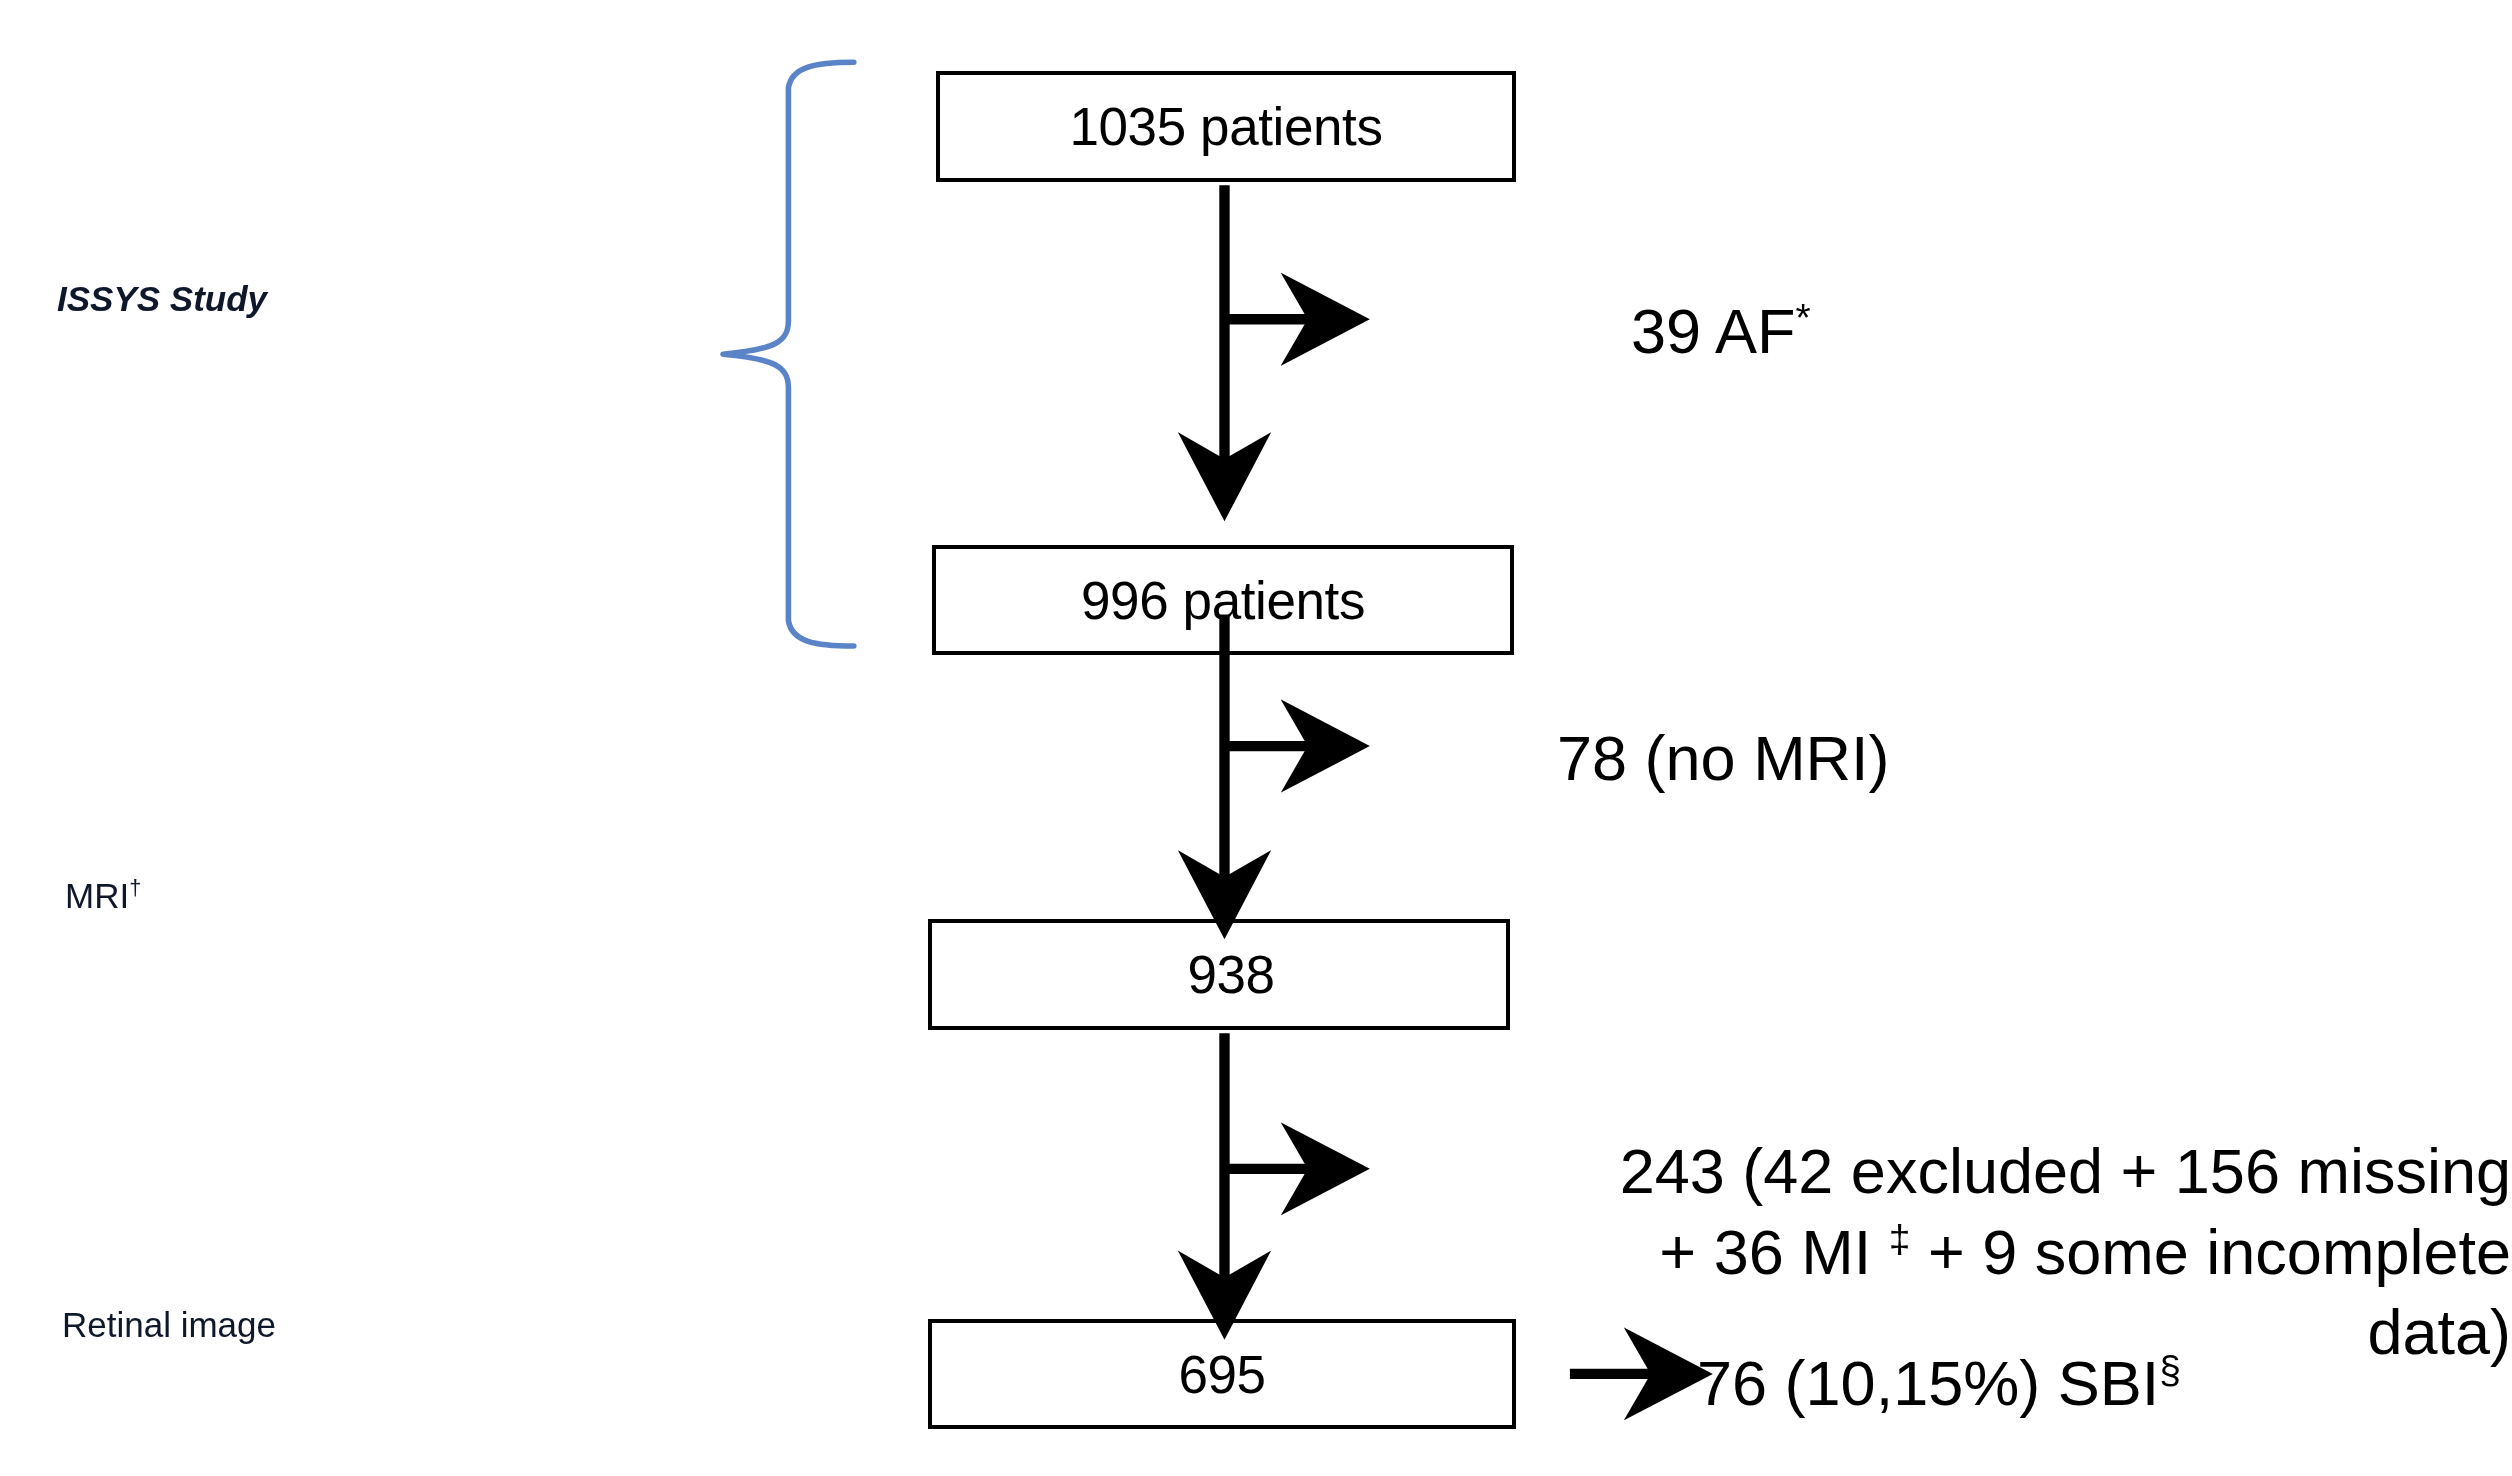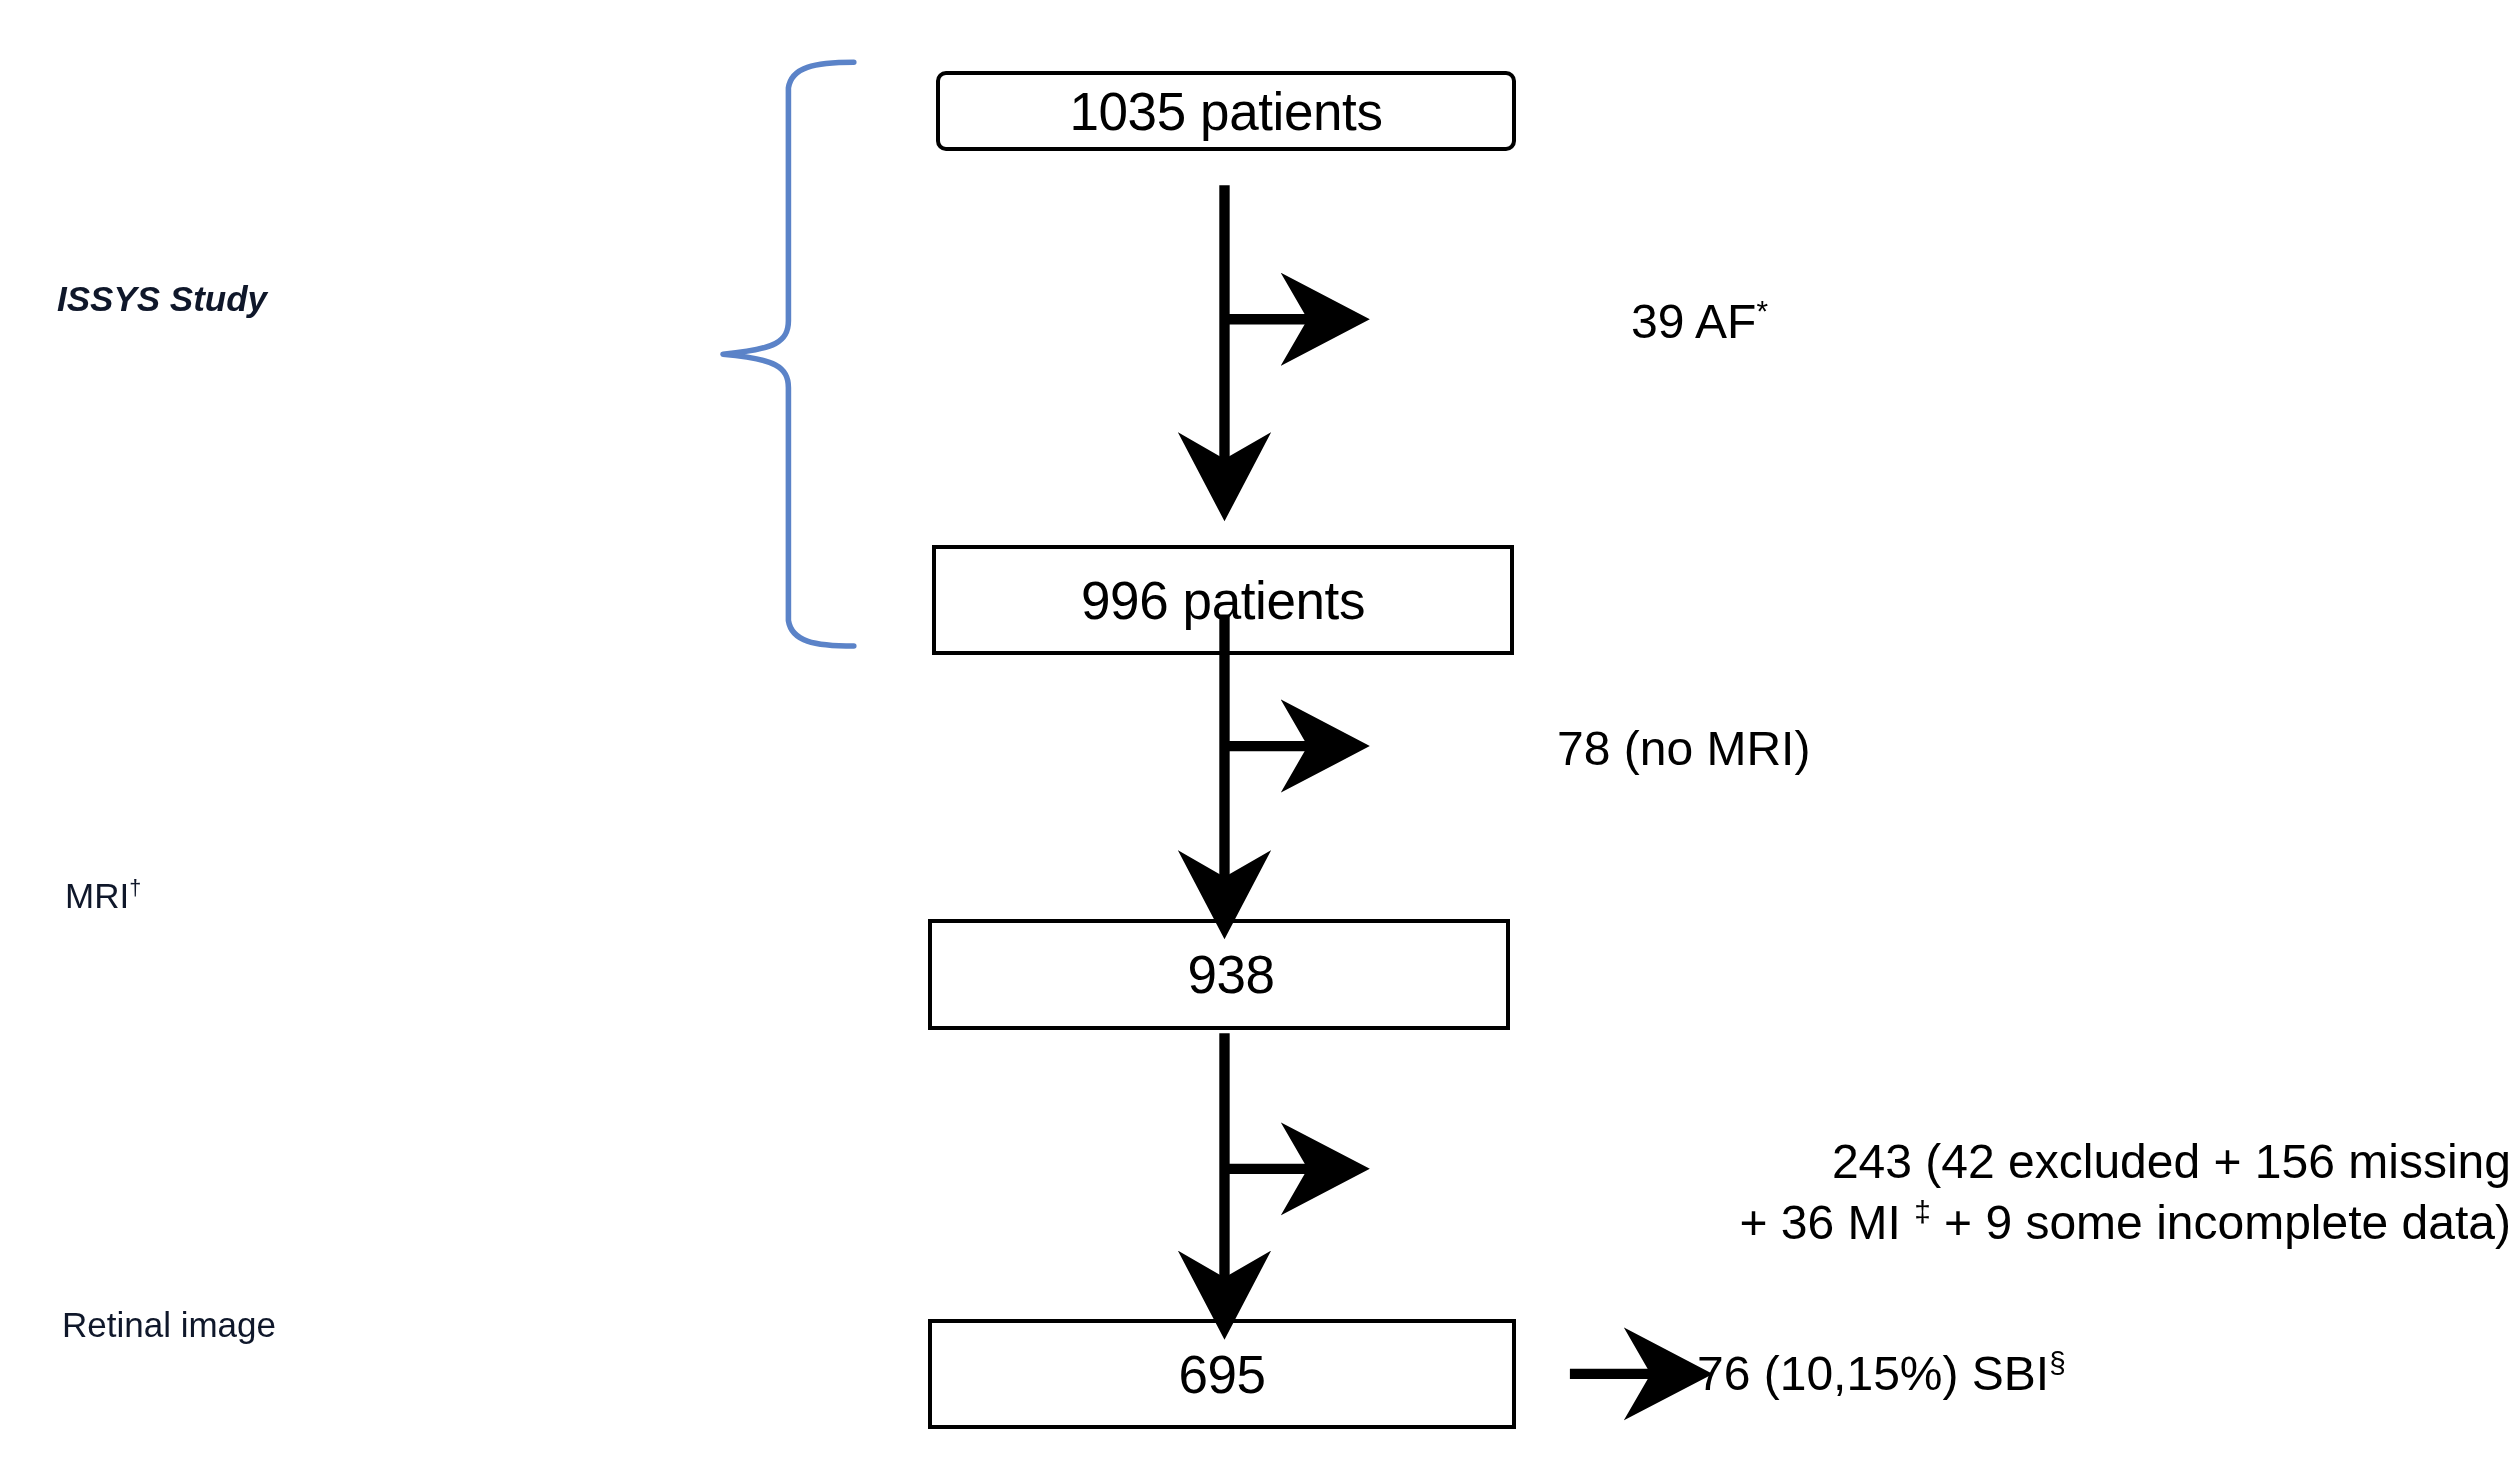--- a/index.html
+++ b/index.html
@@ -64,21 +64,21 @@
     top: 0;
     width: 2512px;
     height: 1477px;
     pointer-events: none;
   }
 
   
   .side-note {
     position: absolute;
     font-family: "Liberation Sans", sans-serif;
-    font-size: 48px;
+    font-size: 63px;
     line-height: 1.28;
     color: #000000;
     white-space: nowrap;
   }
   .side-note .sup {
     font-size: 0.62em;
     vertical-align: super;
     line-height: 0;
   }
   .side-note.two-line {
@@ -119,21 +119,21 @@
       <path d="M 190 28
                C 140 28, 112 34, 108 60
                L 108 352
                C 108 378, 92 388, 26 394
                C 92 400, 108 410, 108 436
                L 108 728
                C 112 754, 140 760, 190 760" fill="none" stroke="#5B83C8" stroke-width="7" stroke-linecap="round" stroke-linejoin="round"></path>
     </svg>
   </div>
 
-  <div class="flow-box" style="left:936px; top:71px; width:580px; height:80px;border-radius:10px;">
+  <div class="flow-box" style="left:936px; top:71px; width:580px; height:111px;">
     <span class="box-text">1035 patients</span>
   </div>
 
   <div class="flow-box" style="left:932px; top:501px; width:582px; height:110px;margin-top:44px;">
     <span class="box-text">996 patients</span>
   </div>
 
   <div class="flow-box" style="left:928px; top:919px; width:582px; height:111px;padding-left:24px;">
     <span class="box-text">938</span>
   </div>

